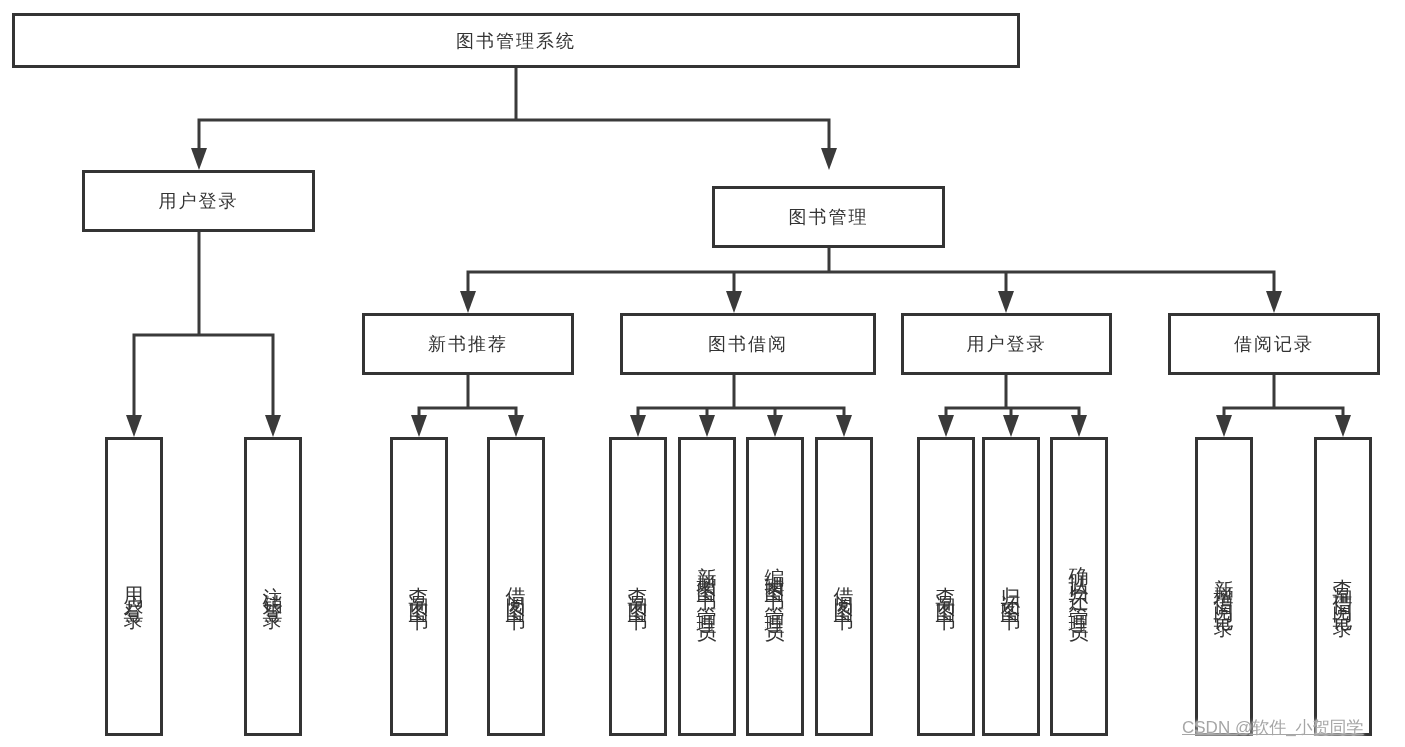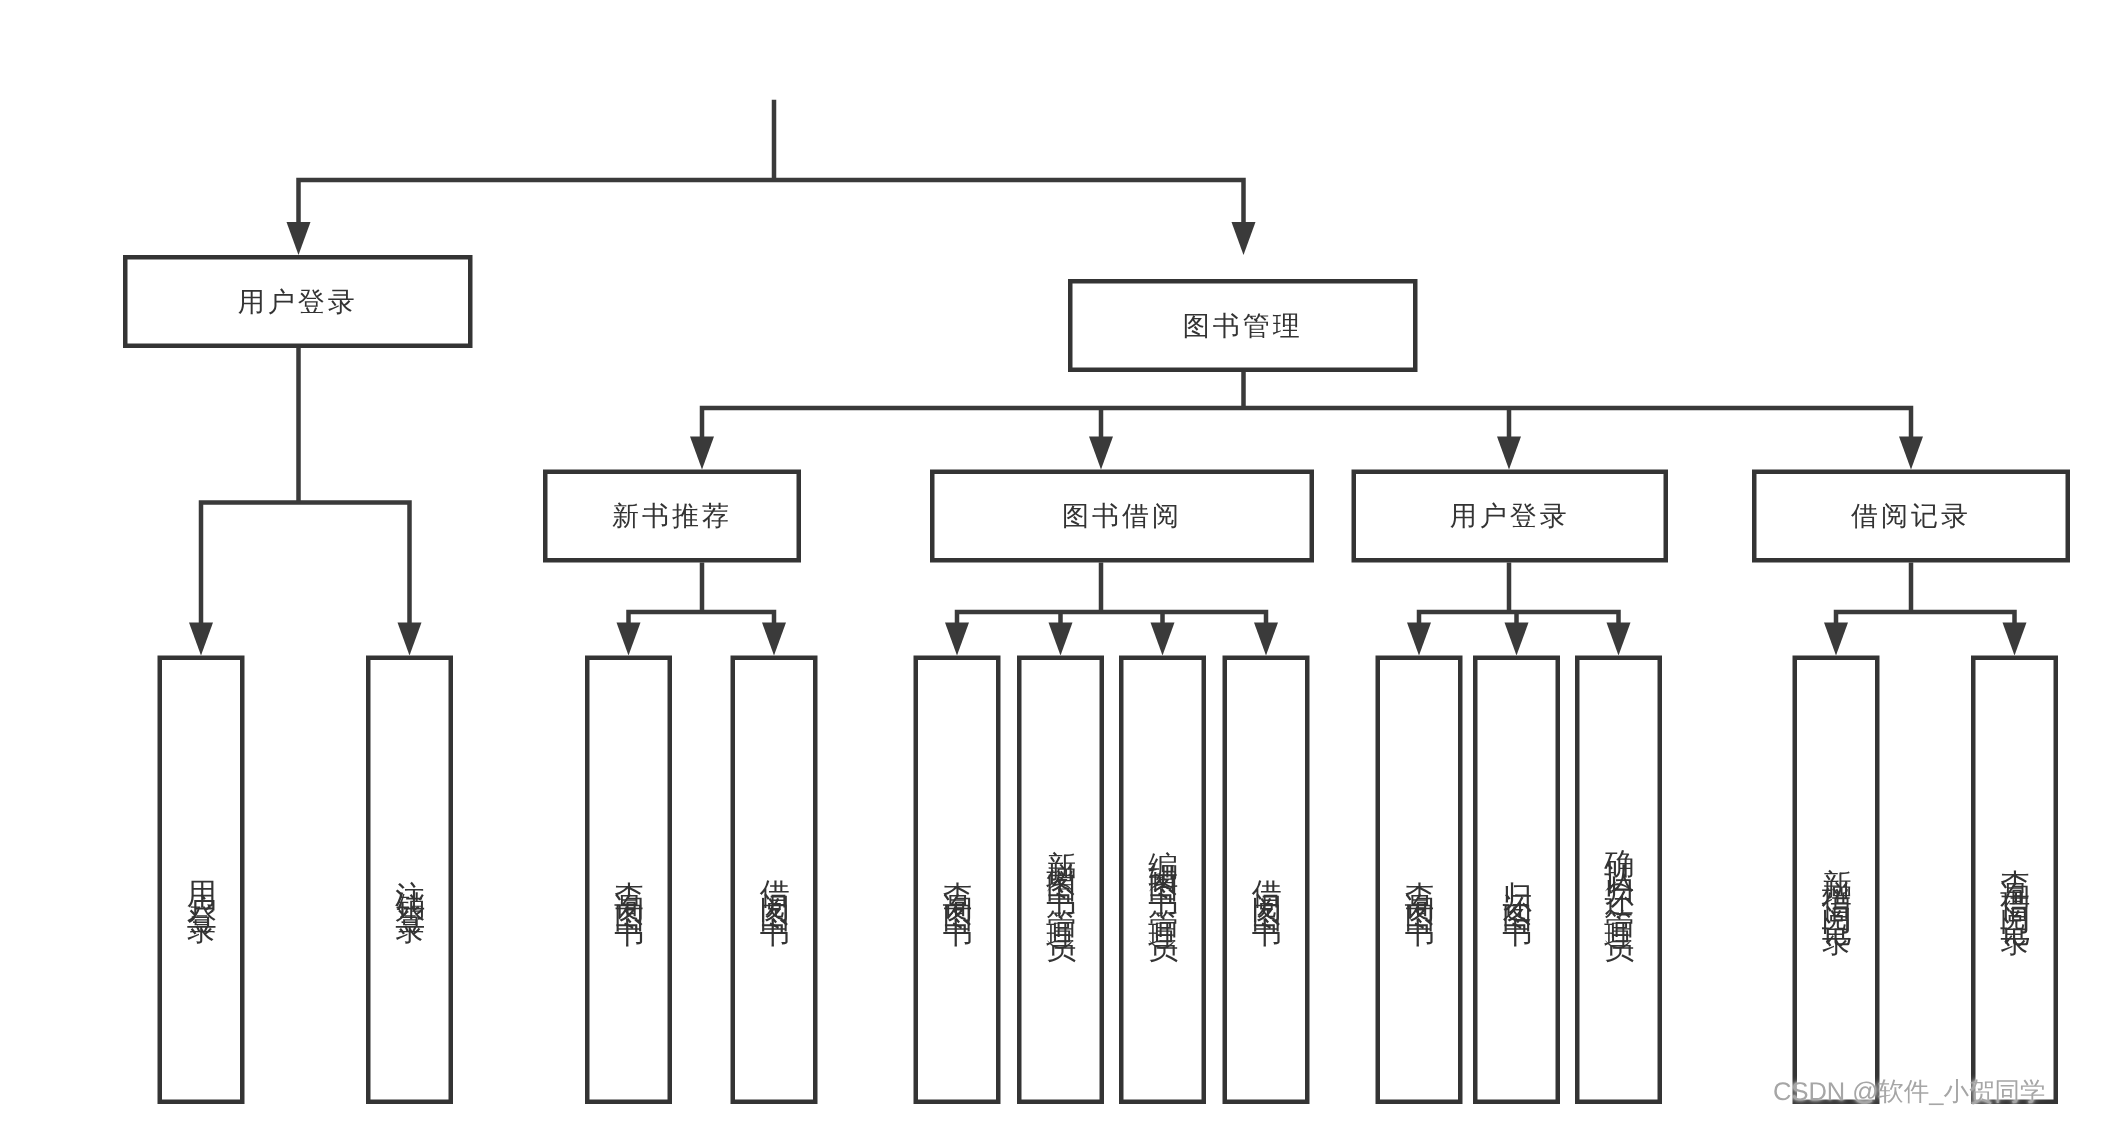--- a/index.html
+++ b/index.html
@@ -18,21 +18,21 @@
     width:58px;height:299px;top:437px;
     display:flex;align-items:center;justify-content:center;
     writing-mode:vertical-rl;text-orientation:mixed;
     font-size:20px;letter-spacing:8px;line-height:1;
   }
   .lvl0{left:12px;top:13px;width:1008px;height:55px;}
   .lvl1{top:170px;width:233px;height:62px;}
   .lvl2{top:313px;height:62px;}
   #watermark{
     position:absolute;left:1182px;top:716px;font-size:17px;color:#a6a6a6;
-    white-space:nowrap;text-shadow:0 0 2px #ffffff,0 0 4px #ffffff;
+    white-space:nowrap;text-shadow:0 0 2px #ffffff,0 0 4px #ffffff;text-decoration:underline;
   }
   .wire{stroke:#3a3a3a;stroke-width:3;fill:none;stroke-linecap:square;}
   .head{fill:#3a3a3a;stroke:none;}
 </style>
 </head>
 <body>
 
 <div id="canvas">
 
   <svg id="wires" viewBox="0 0 1405 747">
@@ -64,25 +64,26 @@
     <path class="wire" d="M1006 375 V408 M946 408 H1079 M946 408 V419 M1011 408 V419 M1079 408 V419"></path>
     <polygon class="head" points="938,415 954,415 946,437"></polygon>
     <polygon class="head" points="1003,415 1019,415 1011,437"></polygon>
     <polygon class="head" points="1071,415 1087,415 1079,437"></polygon>
 
     <path class="wire" d="M1274 375 V408 M1224 408 H1343 M1224 408 V419 M1343 408 V419"></path>
     <polygon class="head" points="1216,415 1232,415 1224,437"></polygon>
     <polygon class="head" points="1335,415 1351,415 1343,437"></polygon>
   </svg>
 
+  <div class="hbox lvl0">图书管理系统</div>
 
   <div class="hbox lvl1" style="left:82px;">用户登录</div>
   <div class="hbox lvl1" style="left:712px;margin-top:16px;">图书管理</div>
 
-  <div class="hbox lvl2" style="left:362px;width:172px;">新书推荐</div>
+  <div class="hbox lvl2" style="left:362px;width:212px;">新书推荐</div>
   <div class="hbox lvl2" style="left:620px;width:256px;">图书借阅</div>
   <div class="hbox lvl2" style="left:901px;width:211px;">用户登录</div>
   <div class="hbox lvl2" style="left:1168px;width:212px;">借阅记录</div>
 
   <div class="vbox" style="left:105px;">用户登录</div>
   <div class="vbox" style="left:244px;">注销登录</div>
 
   <div class="vbox" style="left:390px;">查询图书</div>
   <div class="vbox" style="left:487px;">借阅图书</div>
 

